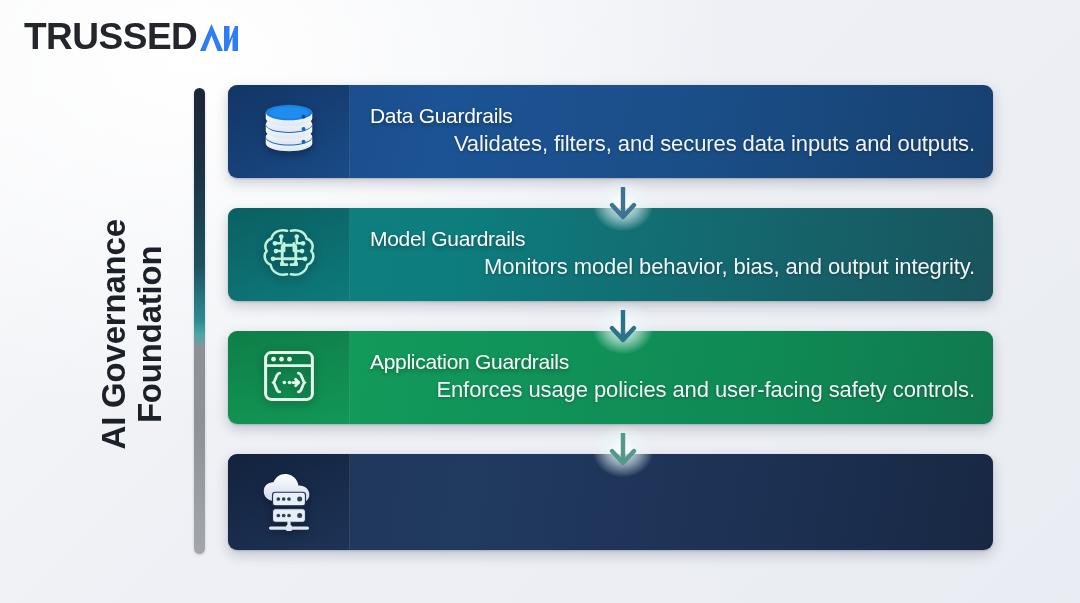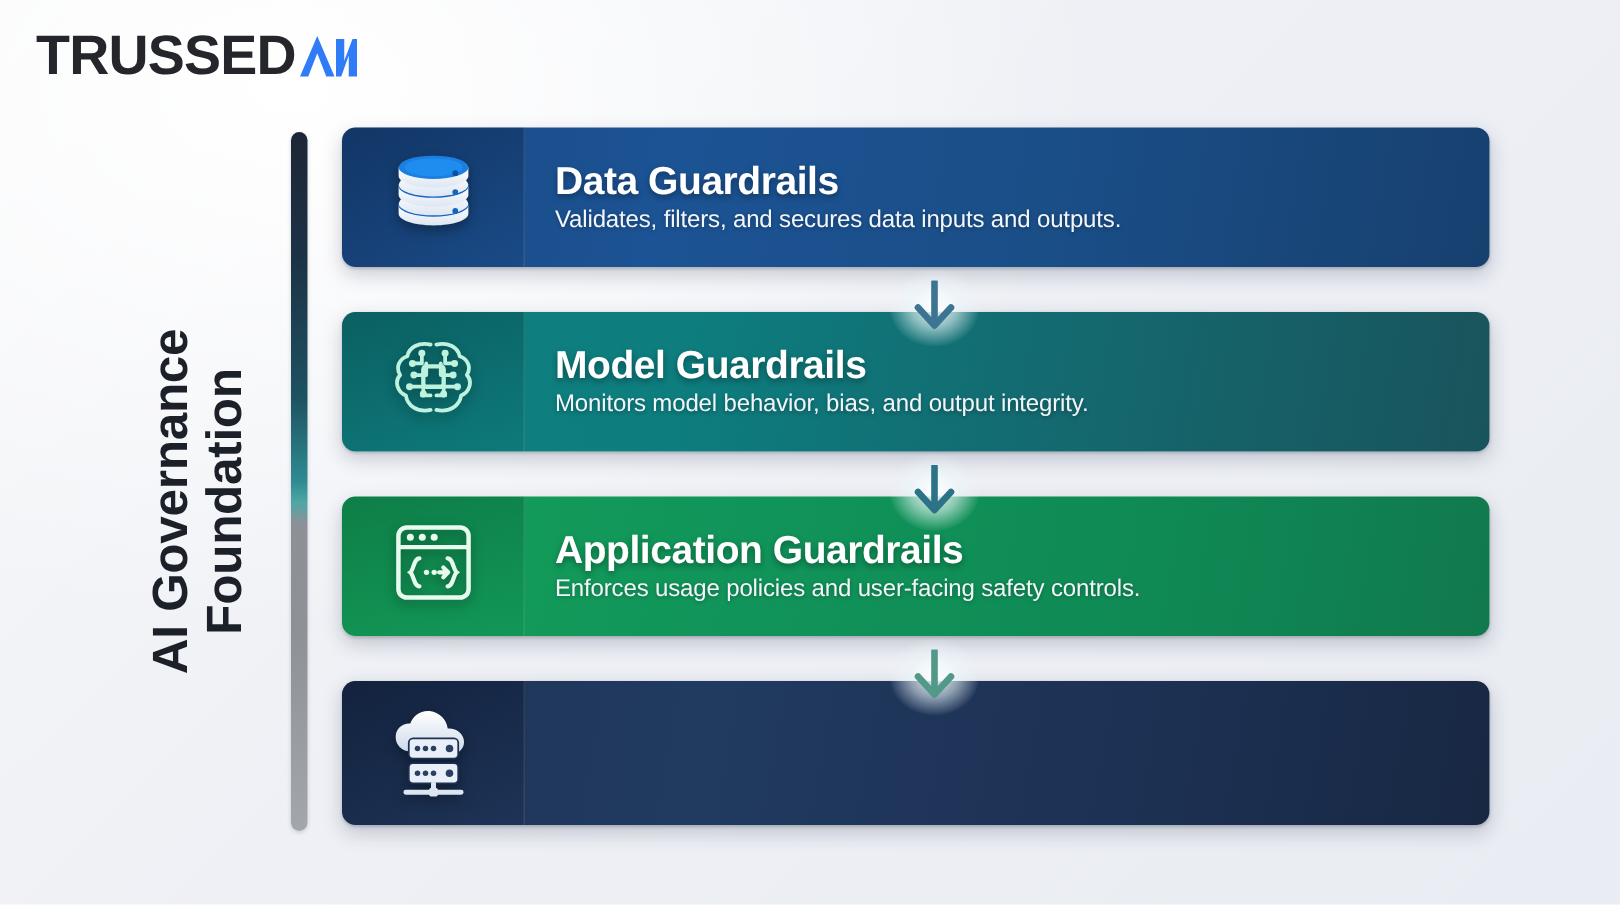--- a/index.html
+++ b/index.html
@@ -134,34 +134,35 @@
   .card-text {
     flex: 1 1 auto;
     display: flex;
     flex-direction: column;
     justify-content: center;
     padding-left: 20px;
     padding-right: 18px;
   }
   .card-title {
     color: #ffffff;
-    font-size: 26px;
-    font-weight: bold;
+    font-size: 21px;
+    font-weight: normal;
     line-height: 1.12;
     letter-spacing: -0.3px;
     text-shadow: 0 2px 4px rgba(0,0,0,0.35);
   }
   .card-sub {
     color: #f2f6fa;
-    font-size: 16px;
+    font-size: 22px;
     font-weight: normal;
     line-height: 1.3;
     margin-top: 2px;
     letter-spacing: -0.1px;
     text-shadow: 0 1px 3px rgba(0,0,0,0.32);
+    text-align: right;
   }
 
   
   .arrow {
     position: absolute;
     left: 372px;
     width: 46px;
     height: 46px;
     display: flex;
     align-items: center;

